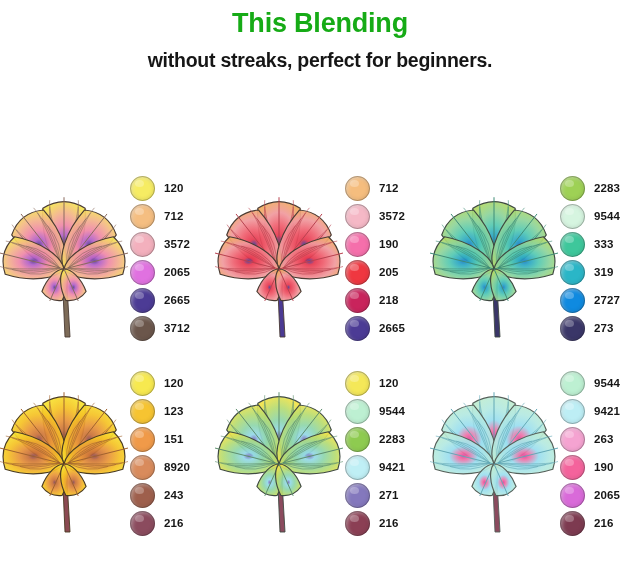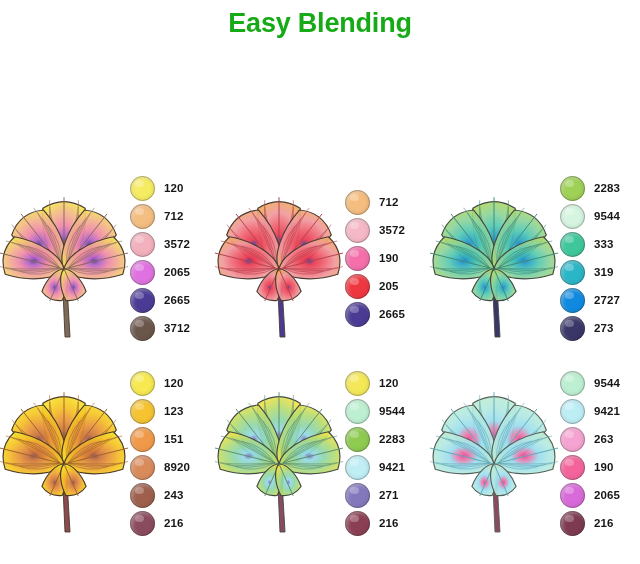--- a/index.html
+++ b/index.html
@@ -115,22 +115,23 @@
     color: #161616;
     margin-left: 9px;
     white-space: nowrap;
     letter-spacing: 0.1px;
   }
 </style>
 </head>
 <body>
 
 <div class="header">
-  <h1 class="title">Easy Blending</h1>
+  <h1 class="title">This Blending</h1>
   <p class="subtitle">
+    <span class="line">without streaks, perfect for beginners.</span>
   </p>
 </div>
 
 <div class="grid" id="grid">
     <div class="panel">
       <div class="leaf-box">
         <svg viewBox="0 0 128 180">
           <defs>
             <radialGradient id="lg0" cx="50%" cy="58%" r="62%">
               <stop offset="0" stop-color="#5a3f96"></stop>
@@ -332,20 +333,24 @@
         </div>
         <div class="swatch-row">
           <span class="swatch-dot" style="background: rgb(245, 111, 171);"></span>
           <span class="swatch-label">190</span>
         </div>
         <div class="swatch-row">
           <span class="swatch-dot" style="background: rgb(239, 55, 64);"></span>
           <span class="swatch-label">205</span>
         </div>
         <div class="swatch-row">
+          <span class="swatch-dot" style="background: rgb(201, 36, 92);"></span>
+          <span class="swatch-label">218</span>
+        </div>
+        <div class="swatch-row">
           <span class="swatch-dot" style="background: rgb(76, 59, 149);"></span>
           <span class="swatch-label">2665</span>
         </div>
       </div>
     </div>
     <div class="panel">
       <div class="leaf-box">
         <svg viewBox="0 0 128 180">
           <defs>
             <radialGradient id="lg2" cx="50%" cy="58%" r="62%">

